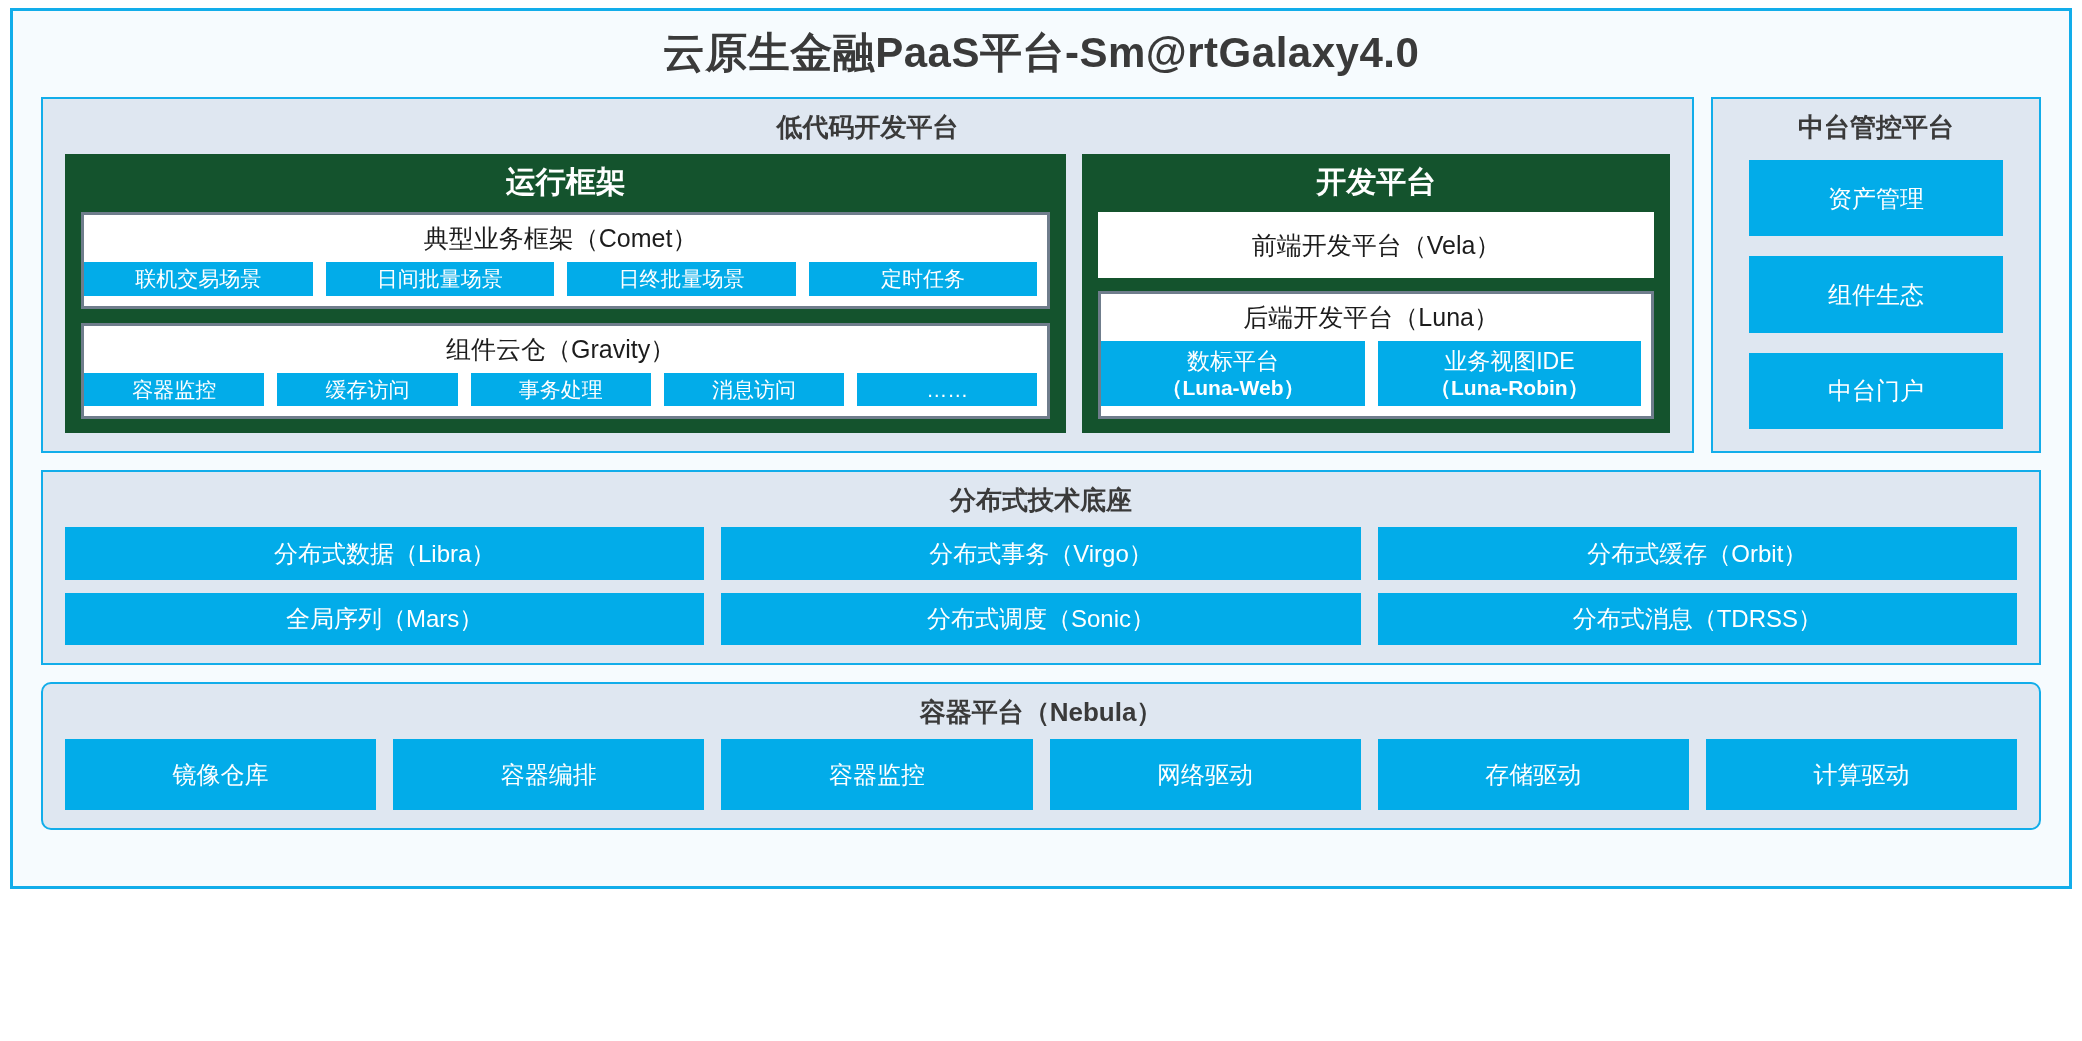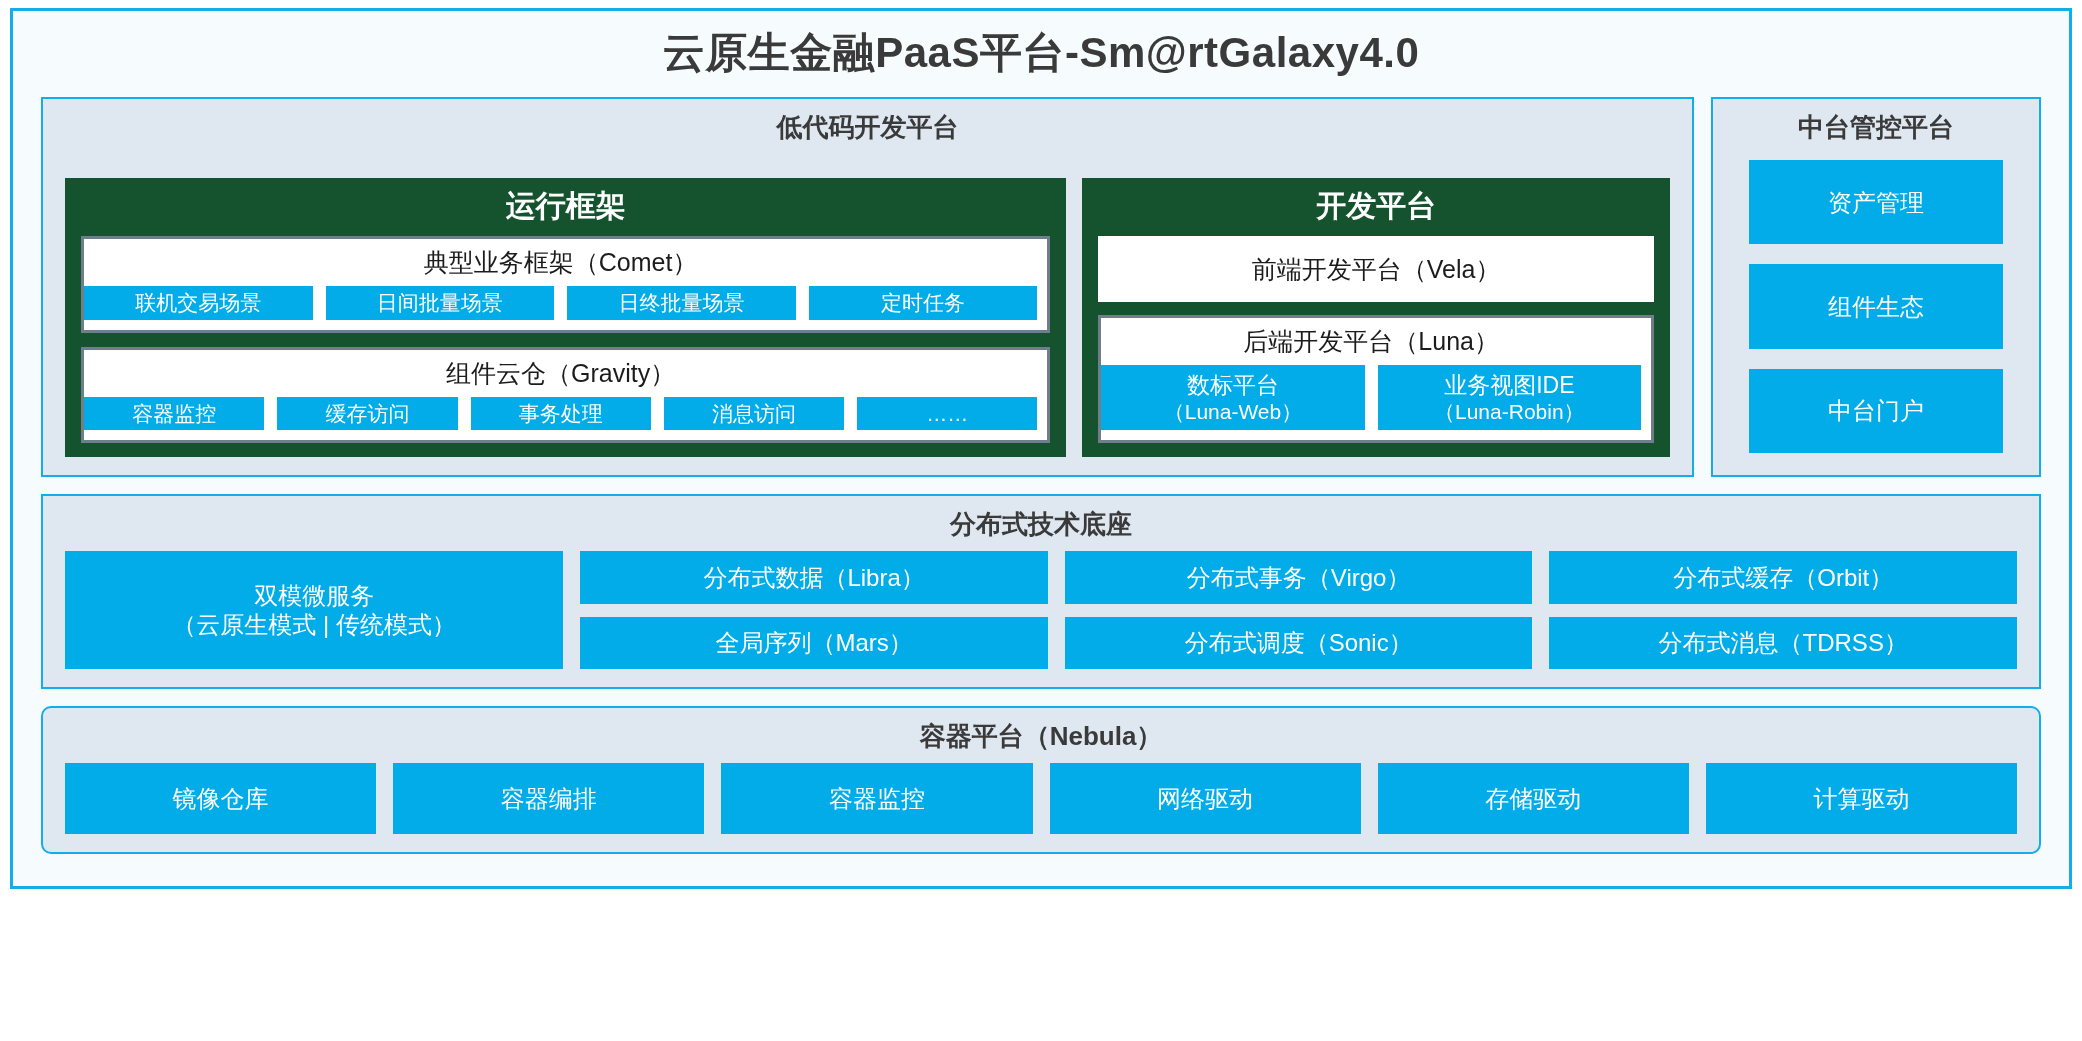--- a/index.html
+++ b/index.html
@@ -49,25 +49,25 @@
   .tile {
     background: #02ACE9;
     color: #ffffff;
     display: flex; flex-direction: column;
     align-items: center; justify-content: center;
     text-align: center;
     font-size: 22px;
     line-height: 1.22;
     padding: 4px 6px;
   }
-  .tile .sub { font-size: 21px; }
+  .tile .sub { font-size: 21px; font-weight: bold; }
 
   
   .row1 { display: flex; gap: 17px; flex: 0 0 318px; }
-  .lowcode { flex: 1 1 auto; gap: 24px; }
+  .lowcode { flex: 1 1 auto; }
   .lowcode-body { display: flex; gap: 16px; padding: 0 22px 18px 22px; flex: 1 1 auto; min-height: 0; }
 
   .blue-block {
     background: #14532d;
     display: flex; flex-direction: column;
     padding: 0 16px 14px 16px;
   }
   .blue-block-title {
     color: #ffffff; font-size: 30px; font-weight: bold;
     text-align: center; padding: 8px 0 9px 0; flex: 0 0 auto;
@@ -214,24 +214,20 @@
           <div class="tile">中台门户</div>
         </div>
       </div>
 
     </div>
 
     <div class="panel dist">
       <div class="panel-title">分布式技术底座</div>
       <div class="dist-body">
 
-        <div class="tile dist-wide">
-          <span>双模微服务</span>
-          <span>（云原生模式 | 传统模式）</span>
-        </div>
 
         <div class="dist-col">
           <div class="tile">分布式数据（Libra）</div>
           <div class="tile">全局序列（Mars）</div>
         </div>
 
         <div class="dist-col">
           <div class="tile">分布式事务（Virgo）</div>
           <div class="tile">分布式调度（Sonic）</div>
         </div>

